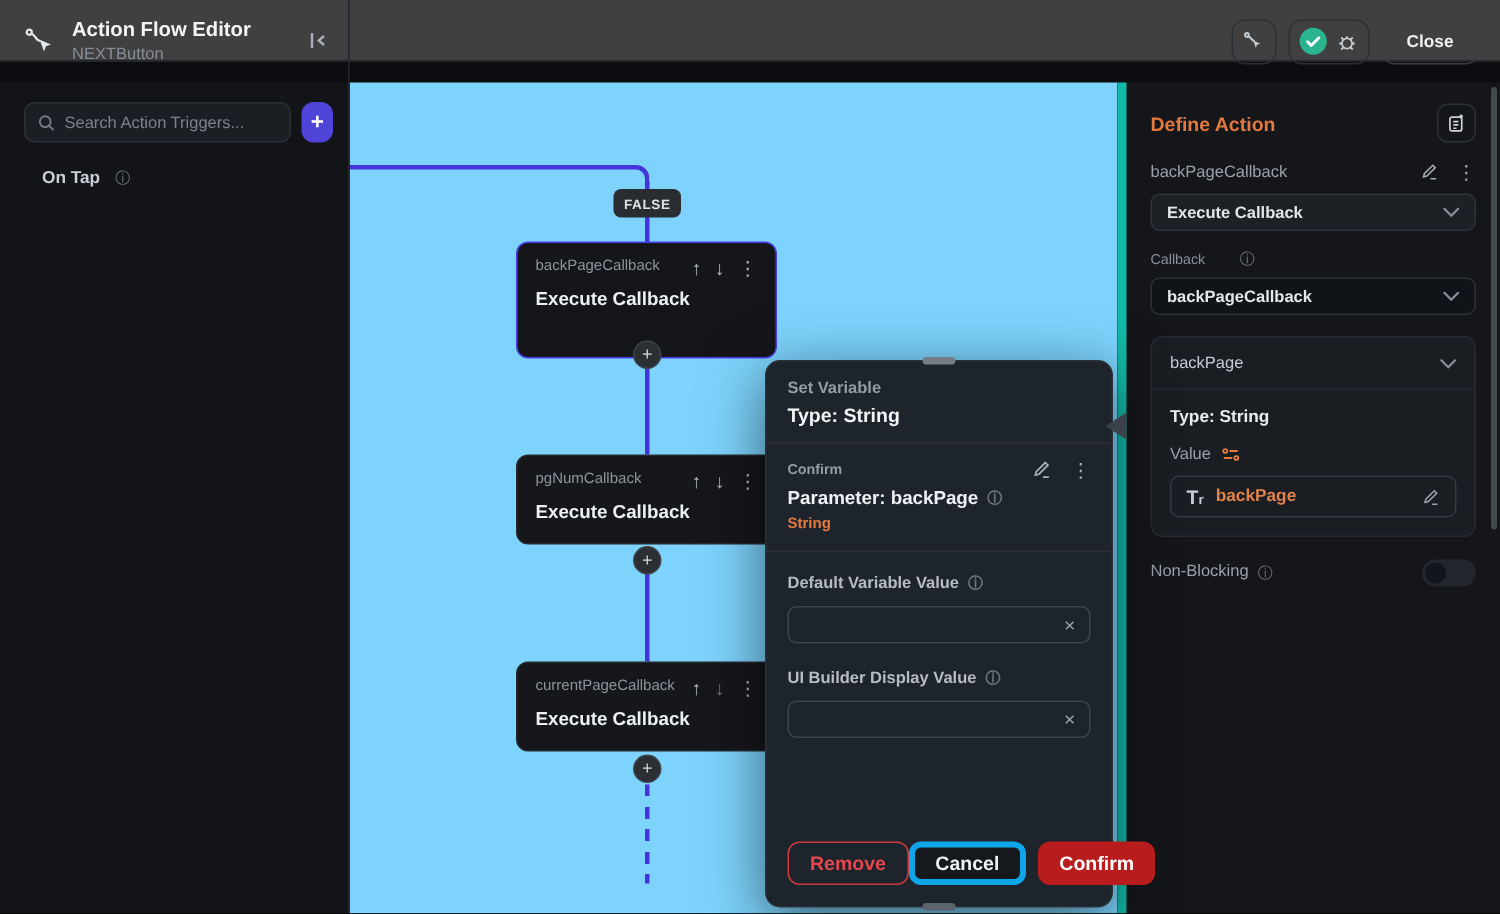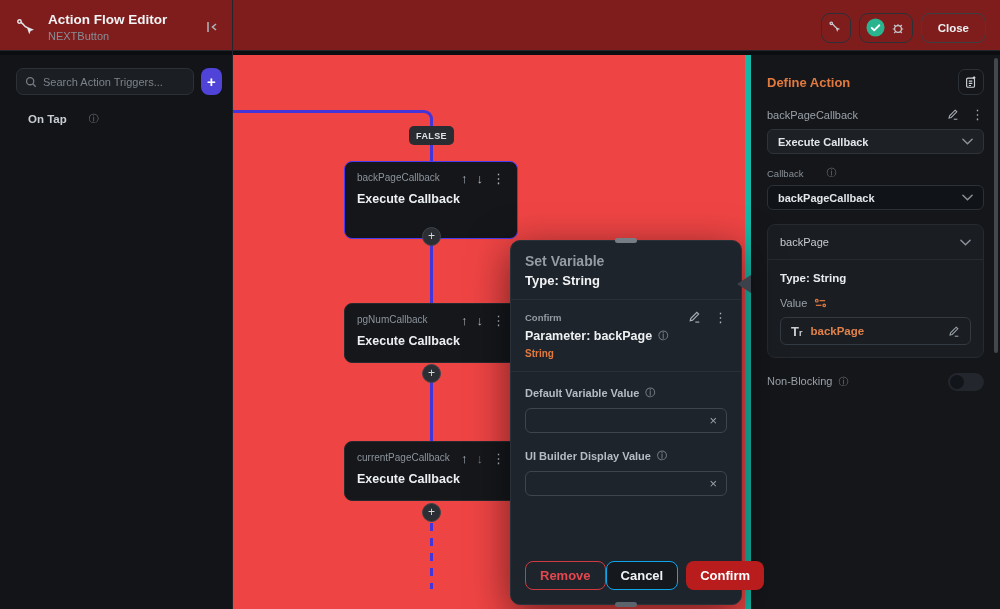--- a/index.html
+++ b/index.html
@@ -1,46 +1,46 @@
 <!DOCTYPE html>
 <html><head>
 <meta charset="utf-8">
 <style>
   * { margin:0; padding:0; box-sizing:border-box; }
   html,body { background:#000; }
   body { font-family:"Liberation Sans", sans-serif; }
   .stage { position:relative; width:1000px; height:609px; background:#0c0d10; overflow:hidden; color:#e8eaed; }
 
   
-  .header { position:absolute; left:0; top:0; width:1000px; height:51px; background:#7f1d1d; border-bottom:1px solid #23262c; z-index:5; }
+  .header { position:absolute; left:0; top:0; width:1000px; height:41px; background:#404040; border-bottom:1px solid #23262c; z-index:5; }
   .header-left { position:absolute; left:0; top:0; width:233px; height:55px; border-right:1px solid #23262c; display:flex; align-items:center; padding-left:15px; }
   .flow-icon { width:22px; height:22px; color:#e3e6ea; margin-right:11px; flex:none; }
   .title-stack { line-height:1.15; }
   .app-title { font-size:13.5px; font-weight:bold; color:#f2f4f6; display:block; }
   .app-subtitle { font-size:11px; color:#878e96; display:block; margin-top:2px; }
   .collapse-btn { position:absolute; right:9px; top:17px; width:20px; height:20px; color:#aab0b7; background:none; border:none; cursor:pointer; }
   .header-right { position:absolute; right:14px; top:0; height:55px; display:flex; align-items:center; gap:8px; }
   .icon-btn { width:30px; height:30px; border:1px solid #2b3036; border-radius:9px; background:none; color:#c7ccd2; display:flex; align-items:center; justify-content:center; cursor:pointer; }
   .status-group { height:30px; border:1px solid #2b3036; border-radius:9px; display:flex; align-items:center; gap:5px; padding:0 6px; }
   .close-btn { height:30px; padding:0 16px; border:1px solid #3a3f46; border-radius:9px; background:none; color:#eef0f2; font-size:11.5px; font-weight:bold; font-family:inherit; cursor:pointer; }
 
   
   .sidebar { position:absolute; left:0; top:55px; width:233px; height:554px; background:#121418; border-right:1px solid #1f2227; padding:13px 10px 0 16px; z-index:4; }
   .search-row { display:flex; align-items:center; gap:7px; }
   .search-box { flex:1; height:27px; background:#1b1f24; border:1px solid #2c3138; border-radius:7px; display:flex; align-items:center; padding:0 8px; gap:6px; }
   .search-box svg { flex:none; color:#747b83; }
   .search-box input { flex:1; min-width:0; background:transparent; border:none; outline:none; color:#cfd4d9; font-size:11px; font-family:inherit; }
   .search-box input::placeholder { color:#7b828a; }
   .add-trigger-btn { width:27px; height:27px; border-radius:8px; border:none; background:#5044d8; color:#fff; font-size:15px; font-weight:bold; cursor:pointer; display:flex; align-items:center; justify-content:center; }
-  .trigger-row { margin:17px 0 0 12px; display:flex; align-items:center; gap:22px; }
+  .trigger-row { margin:17px 0 0 12px; display:flex; align-items:center; gap:10px; }
   .trigger-label { font-size:11.5px; font-weight:bold; color:#c9ced4; }
   .info-glyph { font-size:10px; color:#6f757d; font-style:normal; }
 
   
-  .canvas { position:absolute; left:233px; top:55px; width:512px; height:554px; background:#ef4444; z-index:1; }
+  .canvas { position:absolute; left:233px; top:55px; width:512px; height:554px; background:#7dd3fc; z-index:1; }
   .hline { position:absolute; left:0; top:55px; width:191px; height:3px; background:#4434da; }
   .corner { position:absolute; left:191px; top:55px; width:9px; height:13px; border-top:3px solid #4434da; border-right:3px solid #4434da; border-top-right-radius:9px; }
   .vline { position:absolute; left:197px; width:3px; background:#4434da; }
   .v1 { top:66px; height:41px; }
   .v2 { top:182px; height:66px; }
   .v3 { top:318px; height:68px; }
   .vdash { position:absolute; left:197px; top:468px; width:3px; height:66px;
            background:repeating-linear-gradient(to bottom,#4434da 0 8px,transparent 8px 15px); }
   .branch-badge { position:absolute; left:176px; top:71px; width:45px; height:19px; background:#292c31; border-radius:5px; display:flex; align-items:center; justify-content:center; font-size:9px; font-weight:bold; letter-spacing:.4px; color:#dfe3e7; z-index:3; }
   .node { position:absolute; left:111px; width:174px; background:#15171b; border:1px solid #26292e; border-radius:8px; padding:10px 12px; z-index:2; cursor:pointer; }
@@ -55,40 +55,40 @@
   .n2 { top:248px; height:60px; }
   .n3 { top:386px; height:60px; }
   .plus-circle { position:absolute; left:189px; width:19px; height:19px; border-radius:50%; background:#2b2e33; border:1px solid #3f444a; color:#d6dade; font-size:12px; line-height:16px; text-align:center; z-index:3; cursor:pointer; }
   .p1 { top:172px; } .p2 { top:309px; } .p3 { top:448px; }
 
   
   .modal { position:absolute; left:510px; top:240px; width:232px; height:365px; background:#1e242b; border:1px solid #2a3138; border-radius:10px; box-shadow:0 10px 40px rgba(0,0,0,.55); z-index:20; display:flex; flex-direction:column; }
   .handle { position:absolute; left:50%; margin-left:-11px; width:22px; height:5px; border-radius:3px; background:#767d85; }
   .handle.top { top:-3px; } .handle.bottom { bottom:-3px; background:#5c636b; }
   .m-sec1 { padding:12px 14px 11px; }
-  .m-kicker { font-size:14px; font-weight:bold; color:#959ca4; display:block; }
+  .m-kicker { font-size:11px; font-weight:bold; color:#959ca4; display:block; }
   .m-title { font-size:13px; font-weight:bold; color:#f1f3f5; display:block; margin-top:4px; }
   .m-div { height:1px; background:#2a3036; }
   .m-sec2 { padding:10px 14px 12px; }
   .m-row { display:flex; align-items:center; }
   .m-row .spacer { flex:1; }
   .m-sec-label { font-size:9.5px; font-weight:bold; color:#959ca4; }
   .m-ic { color:#aab1b8; display:flex; align-items:center; cursor:pointer; }
   .m-param { margin-top:5px; font-size:12.5px; font-weight:bold; color:#eef1f3; display:flex; align-items:flex-end; gap:6px; }
   .m-type { margin-top:5px; font-size:10px; font-weight:bold; color:#e4793f; }
   .m-sec3 { padding:14px; }
   .m-field-label { display:flex; align-items:center; gap:6px; font-size:11px; font-weight:bold; color:#b6bcc3; }
   .m-input { margin-top:8px; height:25px; border:1px solid #3e454d; border-radius:6px; display:flex; align-items:center; padding:0 9px; }
   .m-input input { flex:1; min-width:0; background:transparent; border:none; outline:none; color:#dfe3e7; font-size:11px; font-family:inherit; }
   .m-clear { color:#9ba2a9; font-size:13px; line-height:1; cursor:pointer; }
   .m-field2 { margin-top:16px; }
   .m-footer { margin-top:auto; padding:14px; display:flex; align-items:center; }
   .btn { height:29px; padding:0 14px; border-radius:8px; font-size:13px; font-weight:bold; font-family:inherit; cursor:pointer; }
   .btn-remove { background:transparent; border:1px solid #cf3a40; color:#e4474d; }
-  .btn-cancel { background:#15181c; border:1px solid #0ea5e9; color:#f0f2f4; margin-left:auto; }
+  .btn-cancel { background:#15181c; border:4px solid #0ea5e9; color:#f0f2f4; margin-left:auto; }
   .btn-confirm { background:#b91c1c; border:none; color:#fff; margin-left:8px; }
 
   
   .panel { position:absolute; left:745px; top:55px; width:255px; height:554px; background:#14161a; border-left:6px solid #14b8a6; padding:14px 16px 0; z-index:6; }
   .panel-title-row { display:flex; align-items:center; }
   .panel-title { font-size:13px; font-weight:bold; color:#e2793f; flex:1; }
   .panel-icon-btn { width:26px; height:26px; border:1px solid #2c3137; border-radius:7px; background:none; color:#cdd2d7; display:flex; align-items:center; justify-content:center; cursor:pointer; }
   .action-name-row { margin-top:13px; display:flex; align-items:center; }
   .action-name { font-size:11px; color:#9aa1a9; flex:1; }
   .row-icons { display:flex; align-items:center; gap:12px; color:#a6adb5; }

